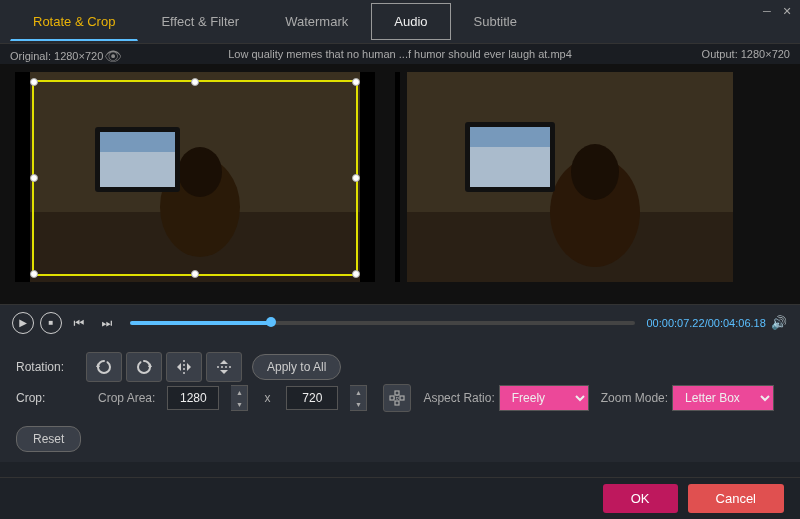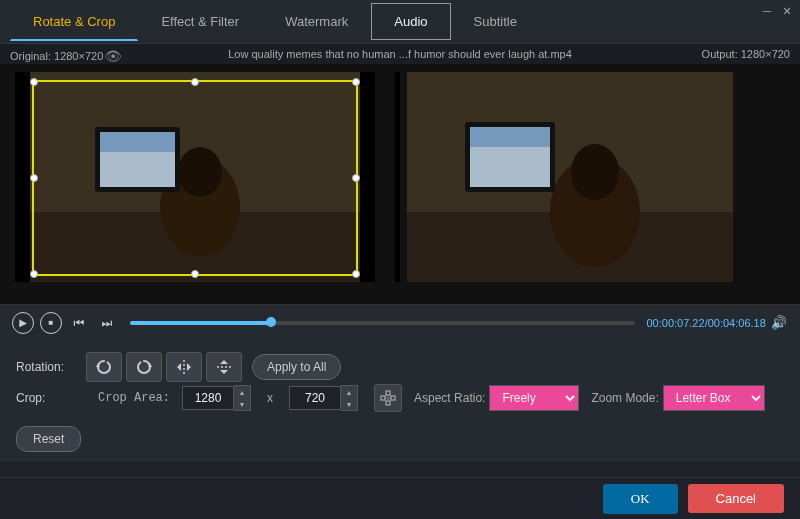--- a/index.html
+++ b/index.html
@@ -240,25 +240,25 @@
       font-size: 12px;
     }
 
     .crop-row {
       display: flex;
       align-items: center;
       gap: 12px;
       margin-bottom: 10px;
     }
 
-    .crop-area-label { font-size: 12px; color: #aaa; font-family: Liberation Mono, monospace; }
+    .crop-area-label { font-size: 12px; color: #aaa; }
     .number-input-group {
       display: flex;
       align-items: center;
-      gap: 0;
+      gap: 12px;
     }
     .number-input {
       width: 52px; height: 24px;
       background: #1e2228;
       border: 1px solid #555;
       color: #eee;
       font-size: 12px;
       text-align: center;
       outline: none;
     }
@@ -342,23 +342,22 @@
     }
     .footer-btn {
       padding: 7px 28px;
       border-radius: 3px;
       font-size: 13px;
       cursor: pointer;
       border: none;
       font-weight: 500;
     }
     .footer-btn.ok {
-      background: #0369a1;
+      background: #be185d;
       color: #fff;
-      font-family: Liberation Serif, serif;
     }
     .footer-btn.cancel {
       background: #e05050;
       color: #fff;
     }
 
     
     .eye-icon { cursor: pointer; color: #888; font-size: 14px; }
   </style>
 </head>

